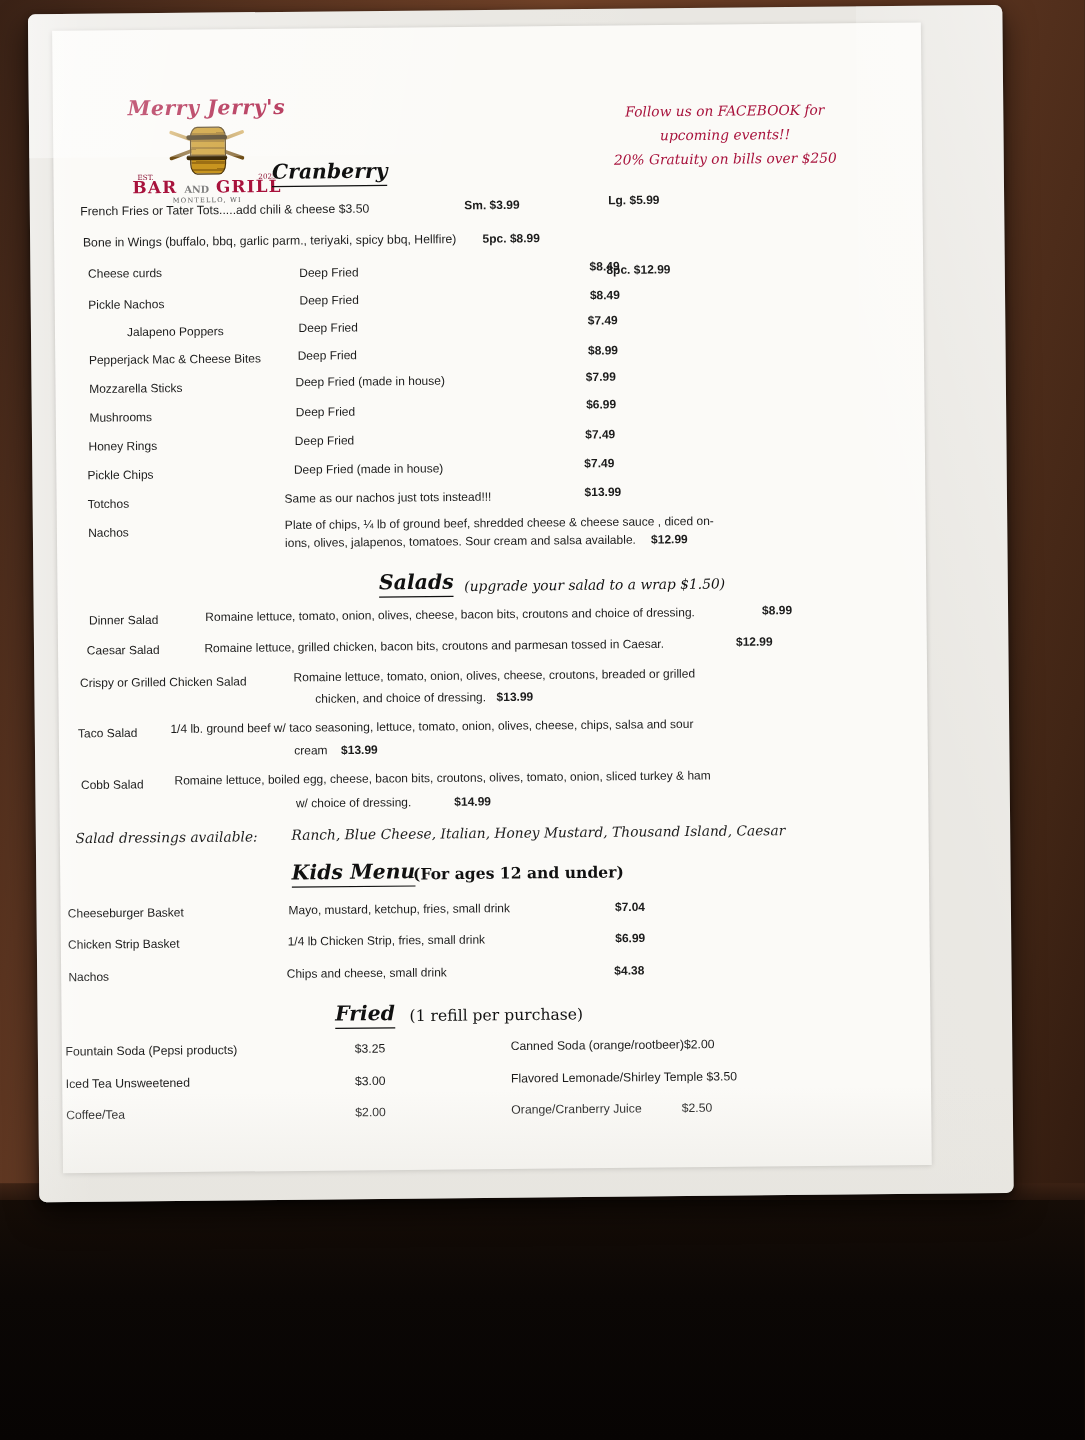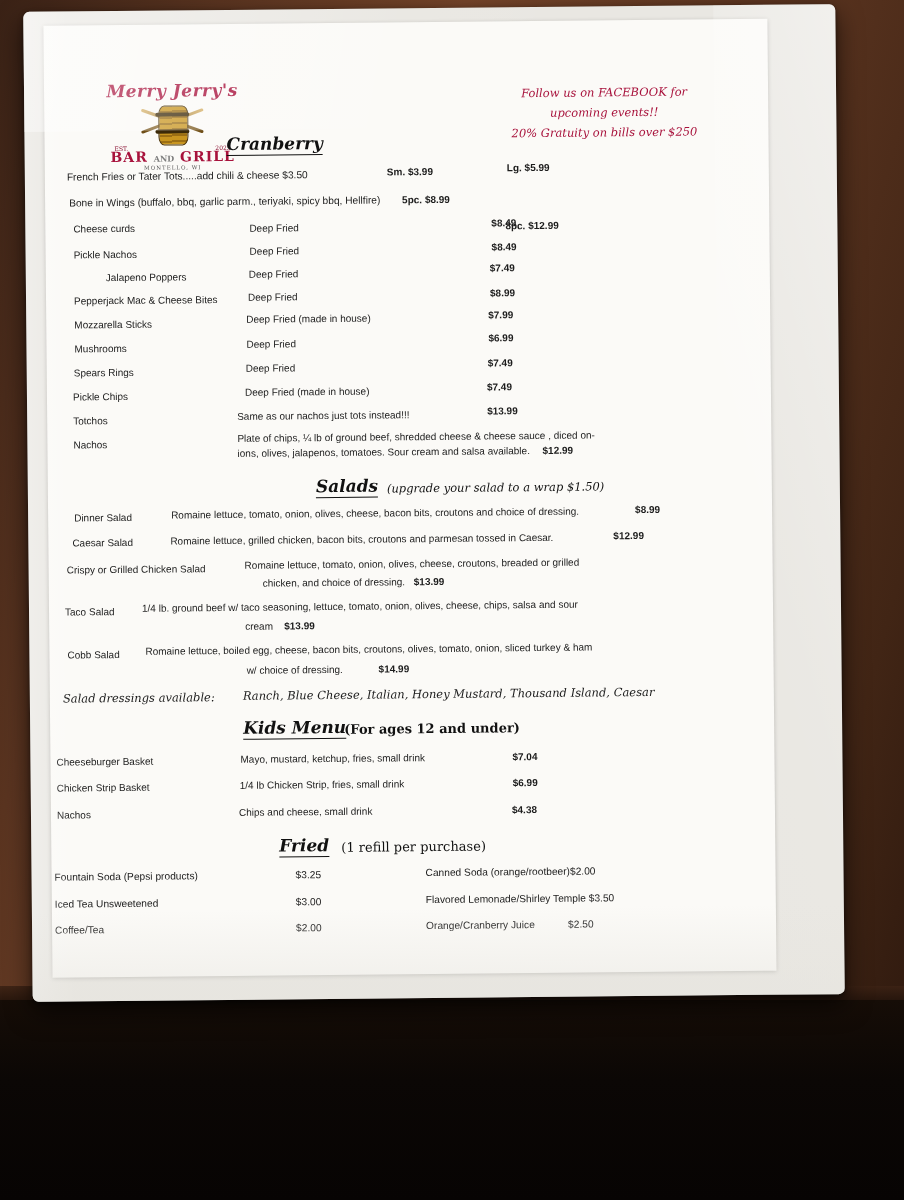--- a/index.html
+++ b/index.html
@@ -287,21 +287,21 @@
         <div class="pr" style="left:444px; top:266px;">$8.99</div>
 
         <div class="nm" style="left:28px; top:294px;">Mozzarella Sticks</div>
         <div class="dsc" style="left:200px; top:290px;">Deep Fried (made in house)</div>
         <div class="pr" style="left:442px; top:288px;">$7.99</div>
 
         <div class="nm" style="left:28px; top:318px;">Mushrooms</div>
         <div class="dsc" style="left:200px; top:315px;">Deep Fried</div>
         <div class="pr" style="left:442px; top:311px;">$6.99</div>
 
-        <div class="nm" style="left:27px; top:342px;">Spears Rings</div>
+        <div class="nm" style="left:27px; top:342px;">Honey Rings</div>
         <div class="dsc" style="left:199px; top:339px;">Deep Fried</div>
         <div class="pr" style="left:441px; top:336px;">$7.49</div>
 
         <div class="nm" style="left:26px; top:366px;">Pickle Chips</div>
         <div class="dsc" style="left:198px; top:363px;">Deep Fried (made in house)</div>
         <div class="pr" style="left:440px; top:360px;">$7.49</div>
 
         <div class="nm" style="left:26px; top:390px;">Totchos</div>
         <div class="dsc" style="left:190px; top:387px;">Same as our nachos just tots instead!!!</div>
         <div class="pr" style="left:440px; top:384px;">$13.99</div>

